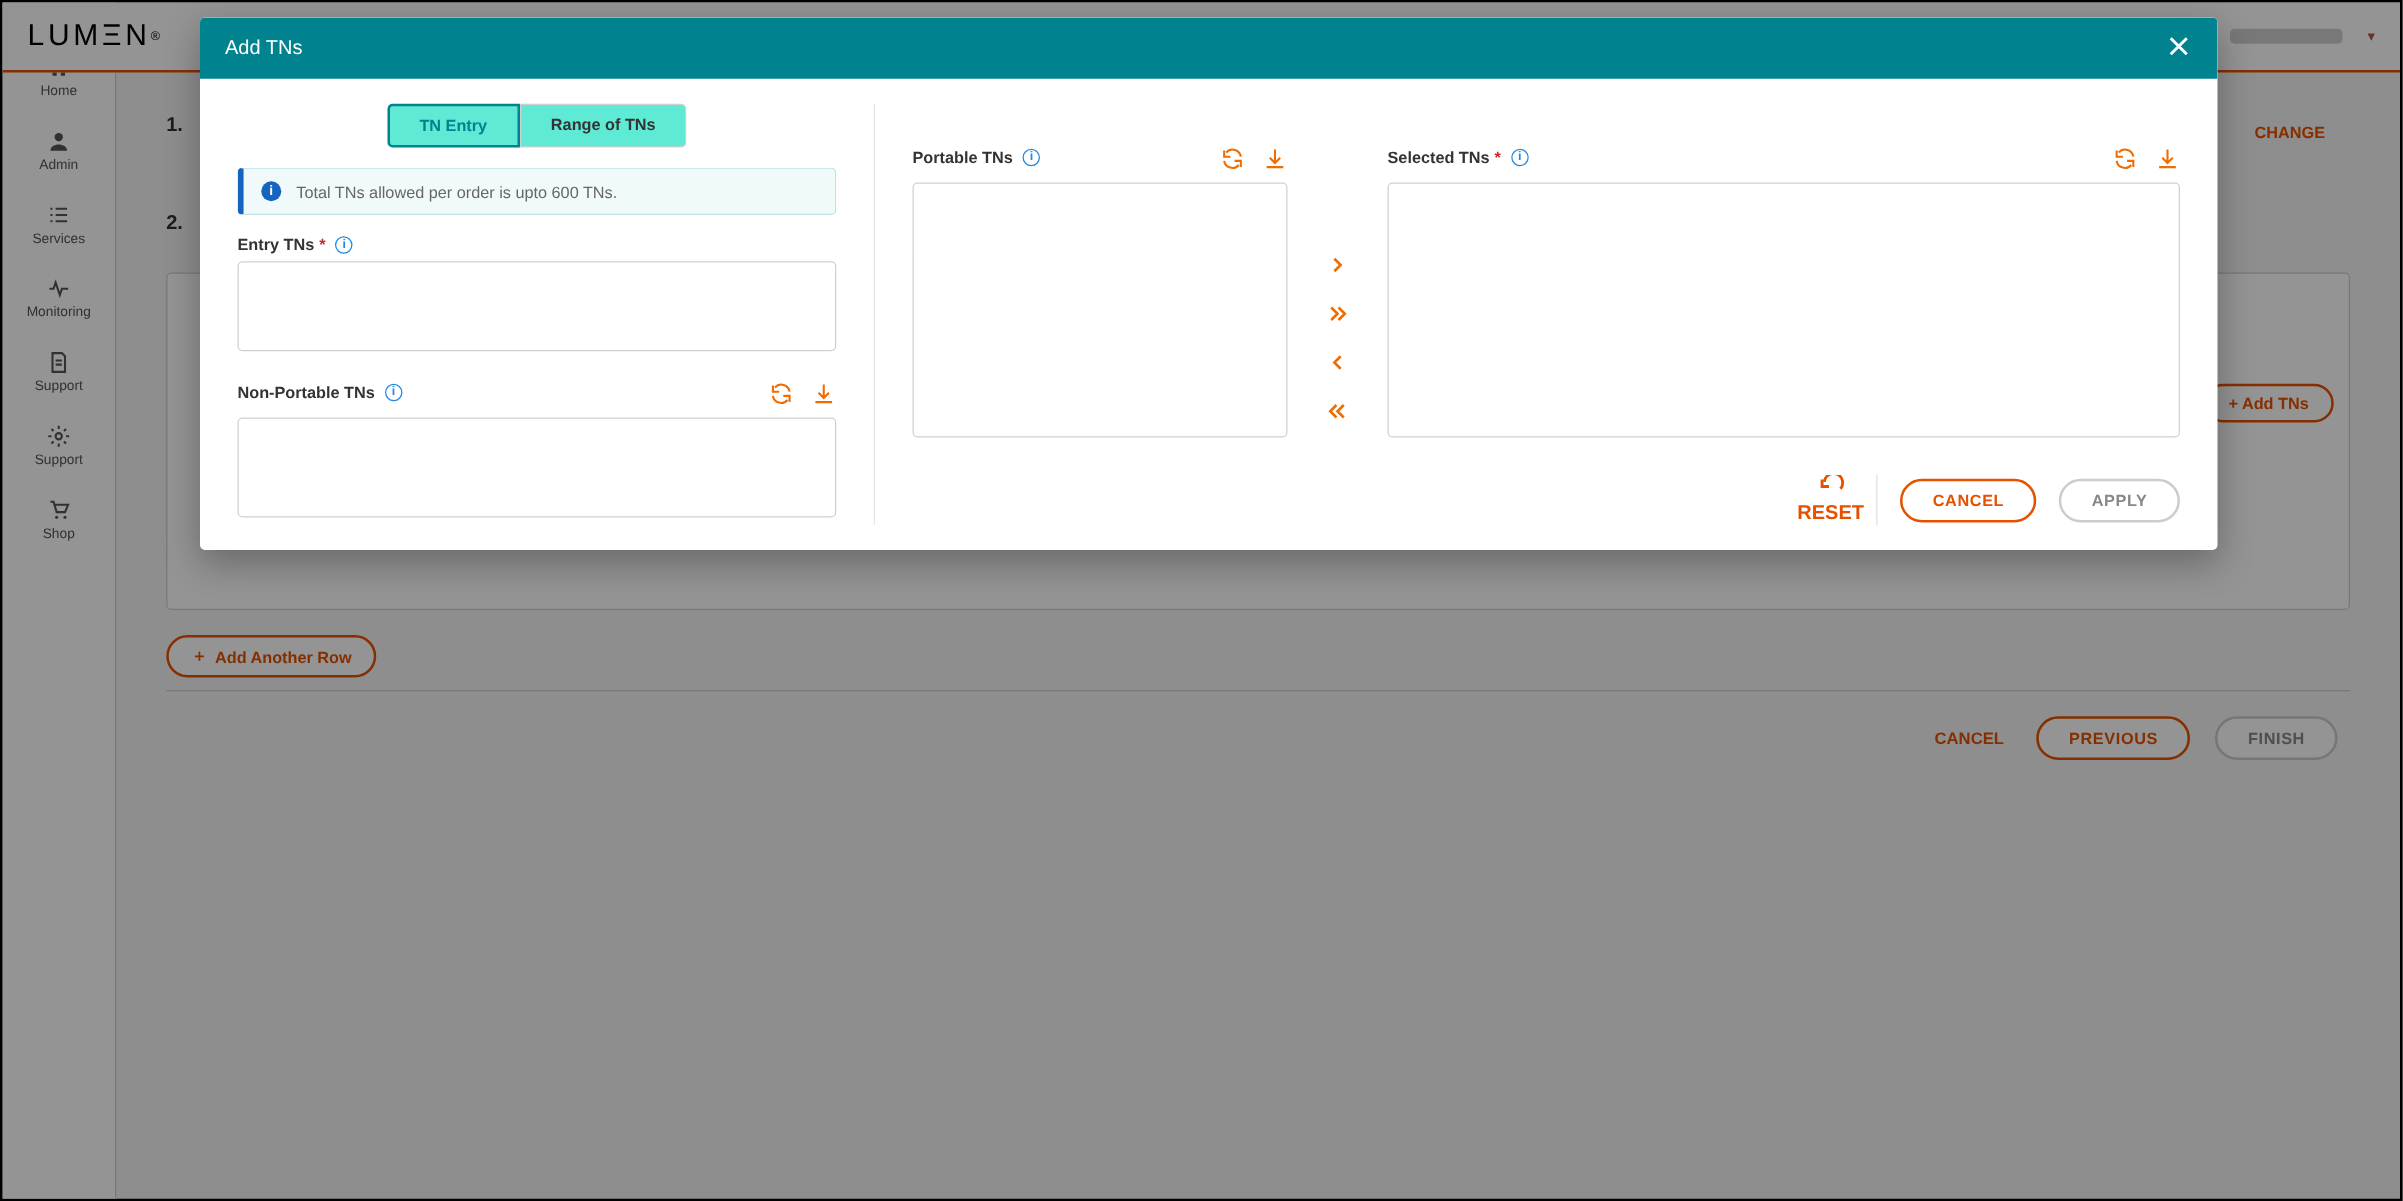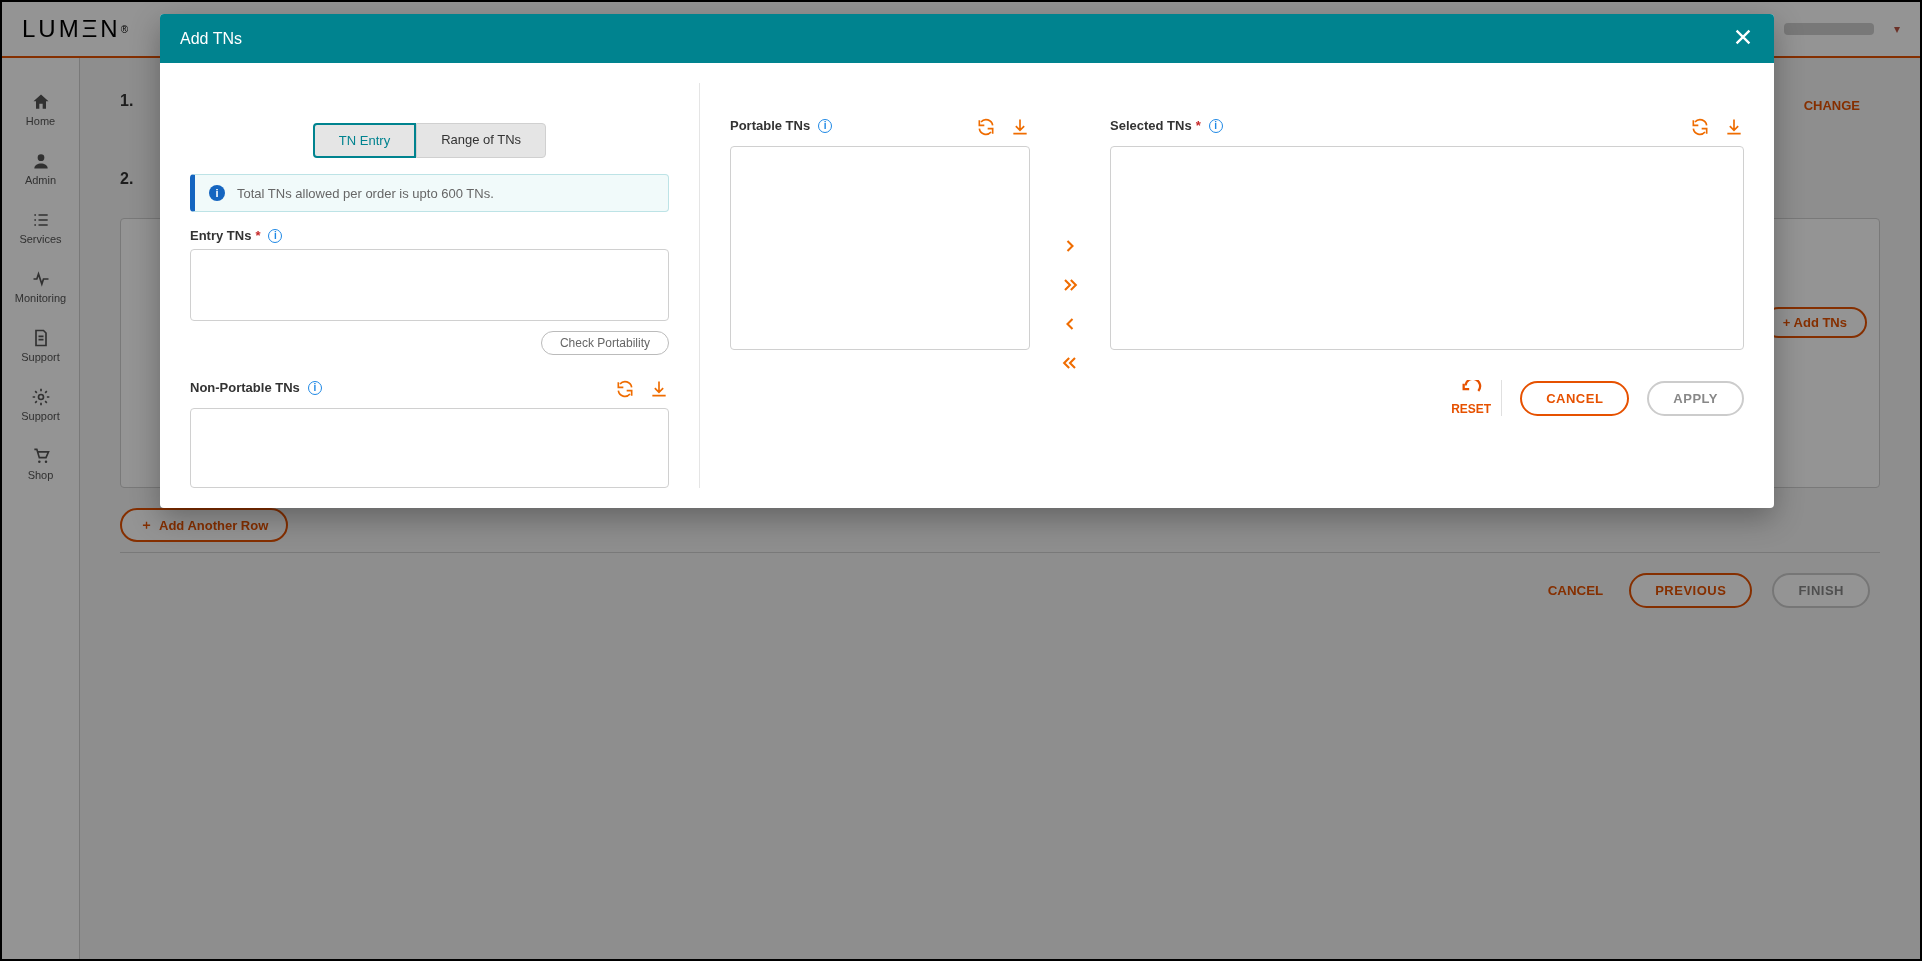--- a/index.html
+++ b/index.html
@@ -23,27 +23,27 @@
     height: 961px;
     overflow: hidden;
     border: 2px solid #000;
   }
   .app {
     display: flex;
     height: 100%;
   }
   
   .sidebar {
-    width: 78px;
+    width: 91px;
     background: var(--sidebar-bg);
     border-right: 1px solid var(--border);
     display: flex;
     flex-direction: column;
     align-items: flex-start;
-    padding-top: 78px;
+    padding-top: 30px;
     flex-shrink: 0;
   }
   .sb-item {
     display: flex;
     flex-direction: column;
     align-items: center;
     gap: 3px;
     padding: 12px 4px;
     width: 100%;
     text-align: center;
@@ -188,26 +188,25 @@
   .col.right { }
 
   .tabs {
     display:flex;
     justify-content:center;
     margin-bottom:16px;
   }
   .tab {
     border:1px solid var(--border);
     padding:8px 24px;
-    font-weight:400;
+    font-weight:700;
     font-size:13px;
     cursor:pointer;
-    background:#e5e5e5;
+    background:#5eead4;
     color:#333;
-    margin-top:40px;
   }
   .tab:first-child { border-right:none; border-radius:4px 0 0 4px; }
   .tab:last-child { border-radius:0 4px 4px 0; }
   .tab.active {
     border:2px solid var(--teal);
     color: var(--teal);
   }
 
   .info-banner {
     display:flex;
@@ -307,21 +306,21 @@
     align-items:center;
     gap:18px;
     padding: 20px 30px 28px;
   }
   .reset-block {
     display:flex;
     flex-direction:column;
     align-items:center;
     color: var(--orange);
     font-weight:700;
-    font-size:12px;
+    font-size:16px;
     cursor:pointer;
     padding-right:10px;
     border-right:1px solid #e0e0e0;
   }
   .reset-block svg { width:22px;height:22px; stroke: var(--orange); fill:none; stroke-width:2.5; }
 
   
   .change-link {
     position:absolute;
     right: 60px;
@@ -457,23 +456,20 @@
         <span>Total TNs allowed per order is upto 600 TNs.</span>
       </div>
 
       <div class="field-label">
         <span>Entry TNs</span>
         <span class="req">*</span>
         <span class="info-i">i</span>
       </div>
       <textarea class="textarea-box" style=""></textarea>
 
-      <div style="display:flex;justify-content:flex-end;margin-top:10px;">
-        <button class="btn-small">Check Portability</button>
-      </div>
 
       <div class="box-header" style="margin-top:24px;">
         <div class="field-label">
           <span>Non-Portable TNs</span>
           <span class="info-i">i</span>
         </div>
         <div class="box-tools">
           <span class="tool-icon">
             <svg viewBox="0 0 24 24">
                 <path d="M4 4v6h6M20 20v-6h-6"></path>

